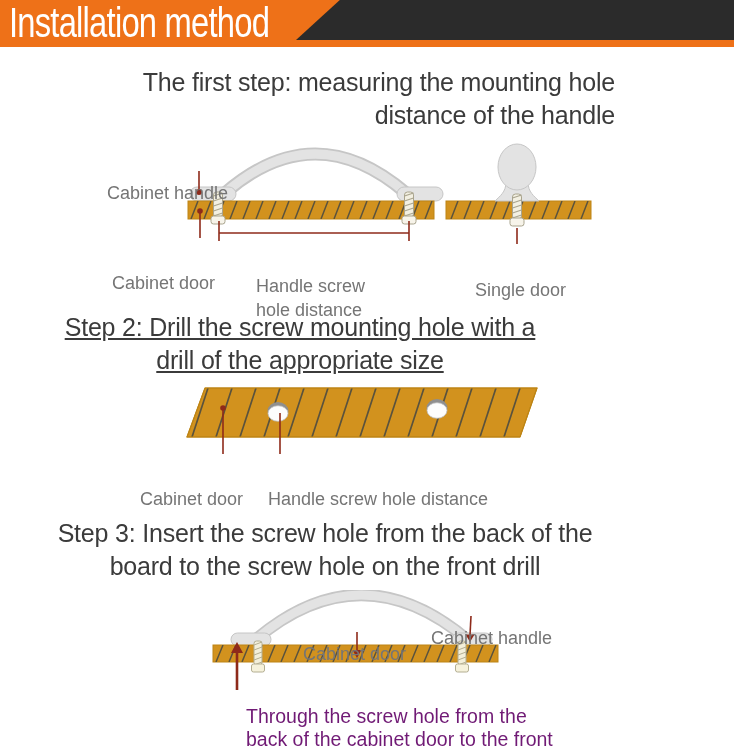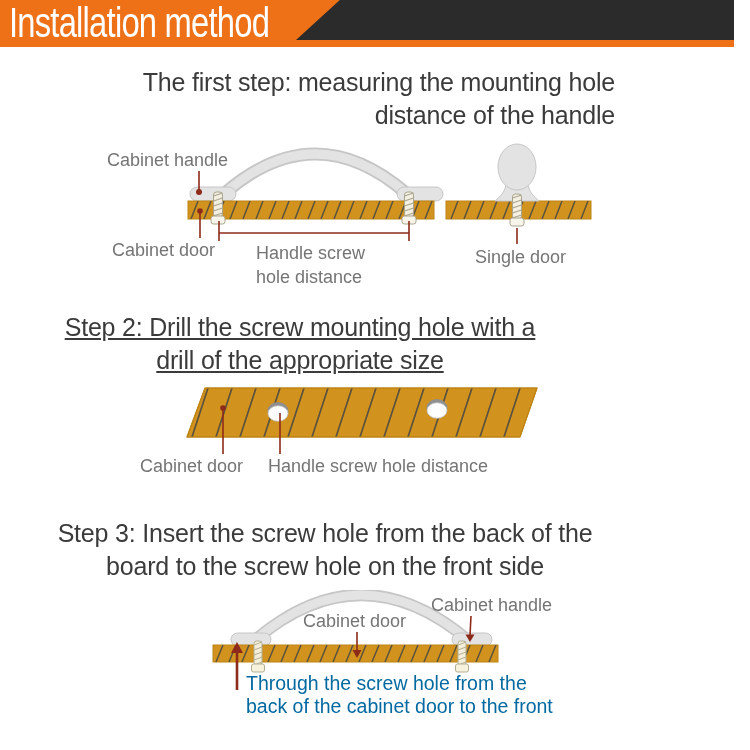--- a/index.html
+++ b/index.html
@@ -26,24 +26,24 @@
   }
   
   .heading{
     position:absolute;width:600px;text-align:center;
     font-size:25px;line-height:33px;color:var(--heading-gray,#3B3B3B);
     white-space:pre-line;letter-spacing:-0.2px;
   }
   
   .lbl{
     position:absolute;font-size:18px;line-height:21px;
-    color:var(--label-gray,#757575);white-space:pre-line;
+    color:var(--label-gray,#757575);white-space:pre-line;margin-top:33px;
   }
   .lbl.two{line-height:24px;}
-  .note{font-size:19.5px;line-height:23px;color:#0369a1;}
+  .note{font-size:19.5px;line-height:23px;color:#701a75;}
   .diagram{position:absolute;left:0;display:block;}
   
   .board{fill:var(--board-orange,#D2921E);stroke:var(--board-border,#BD8414);stroke-width:1;}
   .ptr{stroke:var(--pointer-red,#8E2A1A);stroke-width:1.6;fill:none;}
   .ptr-fill{fill:var(--pointer-red,#8E2A1A);stroke:none;}
   .arch-outline{fill:none;stroke:var(--handle-stroke,#C6C6C6);stroke-width:13;stroke-linecap:round;}
   .arch-fill{fill:none;stroke:var(--handle-fill,#E3E3E3);stroke-width:9;stroke-linecap:round;}
   .foot{fill:var(--handle-fill,#E3E3E3);stroke:var(--handle-stroke,#C6C6C6);stroke-width:1;}
 </style>
 </head>
@@ -148,21 +148,21 @@
     <circle class="ptr-fill" cx="223" cy="28" r="2.8"></circle>
     <line class="ptr" x1="223" y1="30" x2="223" y2="74"></line>
   </g>
   <line class="ptr" x1="280" y1="33" x2="280" y2="74"></line>
 </svg>
 
 <span class="lbl" style="left:140px;top:456px;">Cabinet door</span>
 <span class="lbl" style="left:268px;top:456px;">Handle screw hole distance</span>
 
 <div class="heading" style="left:25px;top:517px;">Step 3: Insert the screw hole from the back of the
-board to the screw hole on the front side</div>
+board to the screw hole on the front drill</div>
 
 <svg class="diagram" style="top:590px;" width="750" height="160" viewBox="0 0 750 160">
   <defs>
     <pattern id="h3" patternUnits="userSpaceOnUse" width="13" height="17" patternTransform="translate(213,55)">
       <line x1="3" y1="17" x2="10" y2="0" stroke="#5A523C" stroke-width="1.5"></line>
     </pattern>
   </defs>
 
   <g>
     <path class="arch-outline" style="stroke-width:12;" d="M255 50 Q361 -40 468 50"></path>

